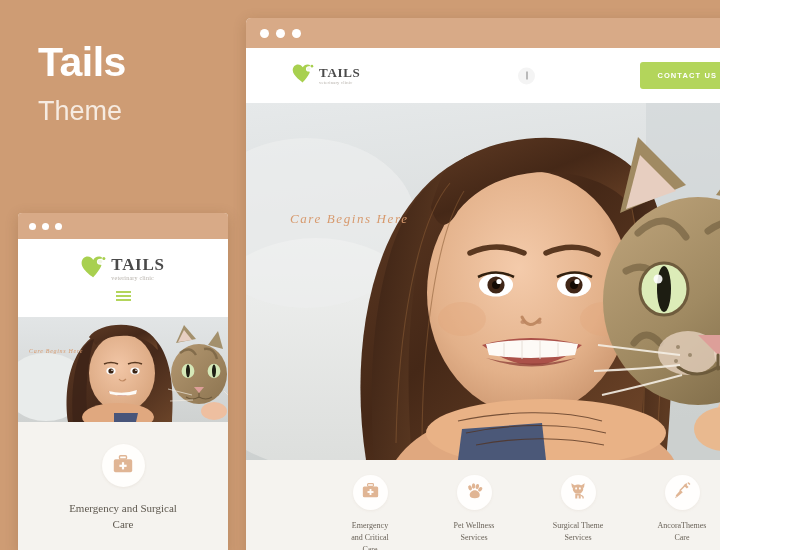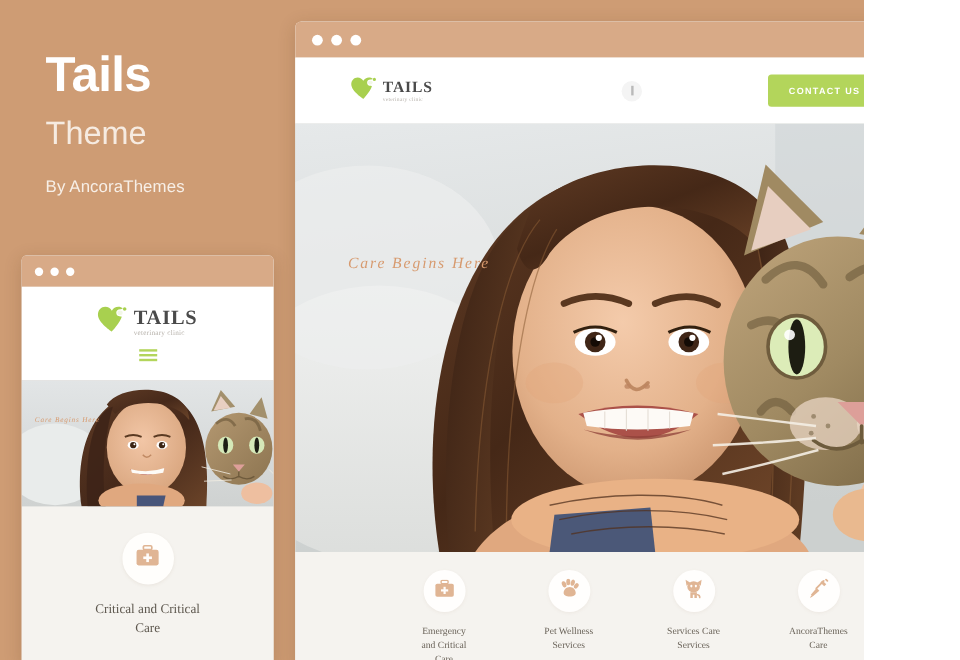--- a/index.html
+++ b/index.html
@@ -258,21 +258,20 @@
   .hamburger i { display: block; width: 15px; height: 2px; background: #b3d55b; }
 </style>
 </head>
 <body>
 
 <div id="stage">
 
   <div class="promo">
     <div class="promo-title">Tails</div>
     <div class="promo-sub">Theme</div>
-    <div class="promo-by">By AncoraThemes</div>
   </div>
 
   <div class="win" id="win-mobile">
 
     <div class="win-bar">
       <span class="dot"></span>
       <span class="dot"></span>
       <span class="dot"></span>
     </div>
 
@@ -362,21 +361,21 @@
         <span>
           <svg width="20" height="18" viewBox="0 0 20 18">
             <rect x="6.5" y="0.8" width="7" height="3.2" rx="1" fill="none" stroke="#e0b594" stroke-width="1.4"></rect>
             <rect x="0.8" y="4.2" width="18.4" height="13" rx="1.8" fill="#e0b594"></rect>
             <rect x="8.9" y="7.2" width="2.2" height="7.2" fill="#fffdfb"></rect>
             <rect x="6.4" y="9.7" width="7.2" height="2.2" fill="#fffdfb"></rect>
           </svg>
         </span>
       </div>
       <div class="m-svc-label">
-        <span>Critical and Critical</span><br>
+        <span>Emergency and Surgical</span><br>
         <span>Care</span>
       </div>
     </div>
   </div>
 
   <div class="win" id="win-desktop">
 
     <div class="win-bar">
       <span class="dot"></span>
       <span class="dot"></span>
@@ -616,21 +615,21 @@
               <path d="M14.8 6.4 L15.6 1.2 L11.4 3.9 Z" fill="#e0b594"></path>
               <ellipse cx="8.5" cy="7.4" rx="5.6" ry="4.8" fill="#e0b594"></ellipse>
               <ellipse cx="6.5" cy="6.8" rx="0.95" ry="1.25" fill="#fffdfb"></ellipse>
               <ellipse cx="10.5" cy="6.8" rx="0.95" ry="1.25" fill="#fffdfb"></ellipse>
               <path d="M5.6 12.2 h5.8 v5.2 h-2.2 v-3 h-1.4 v3 h-2.2 z" fill="#e0b594"></path>
               <path d="M11.2 13.6 q4 0.4 3.4 4.0 l-1.4 0 q0.4 -2.6 -2.0 -2.8 z" fill="#e0b594"></path>
             </svg>
           </span>
         </div>
         <div class="svc-label">
-          <span>Services Care</span><br>
+          <span>Surgical Theme</span><br>
           <span>Services</span>
         </div>
       </div>
 
       <div class="svc">
         <div class="svc-circle">
           <span>
             <svg width="17" height="17" viewBox="0 0 18 18">
               <g stroke="#e0b594" stroke-width="1.6" fill="none" stroke-linecap="round">
                 <path d="M13.2 2.2 L6.6 8.8"></path>

